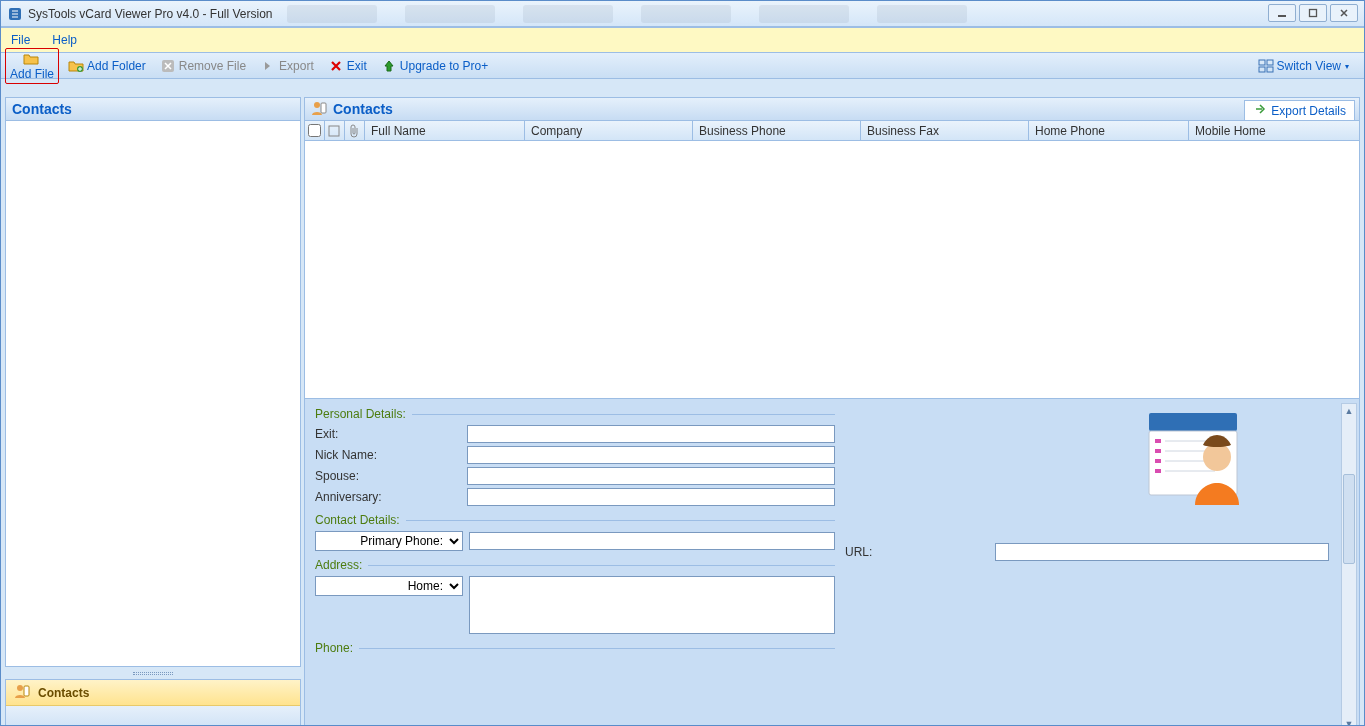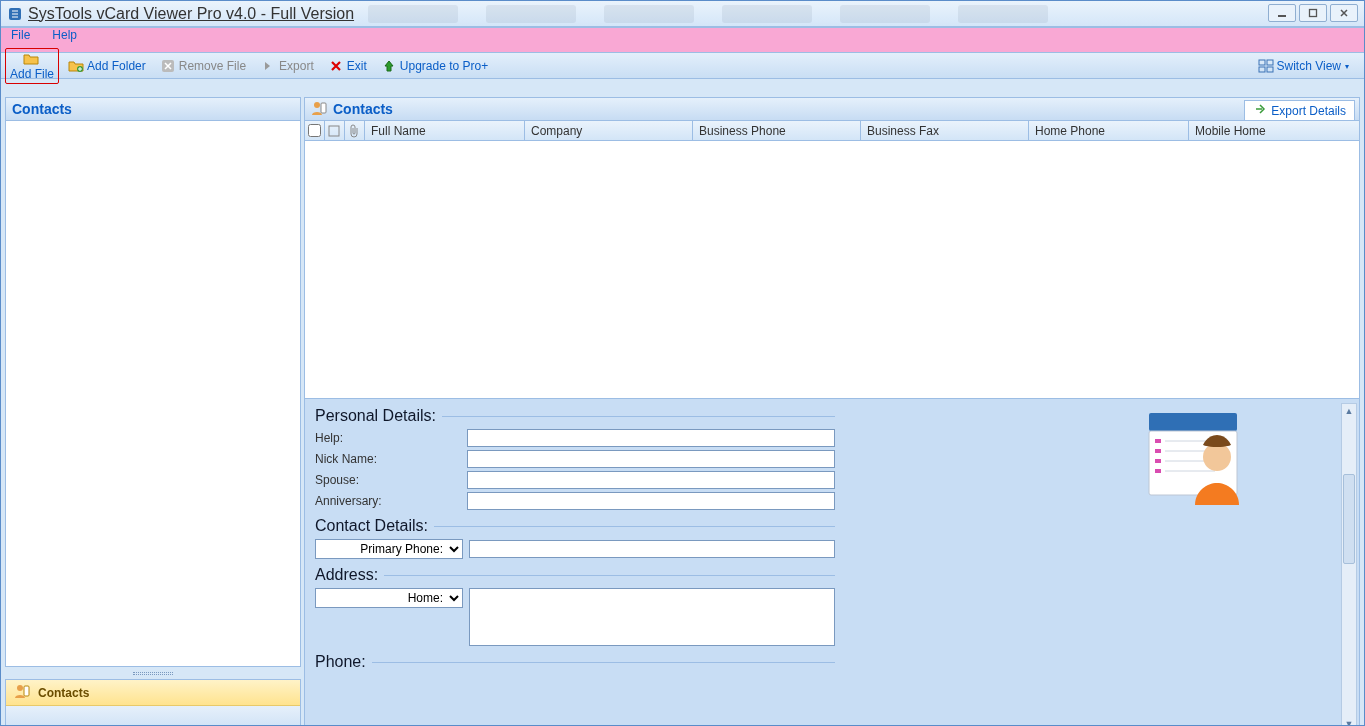--- a/index.html
+++ b/index.html
@@ -18,21 +18,21 @@
   border-bottom: 1px solid #9cbde4;
   display: flex;
   align-items: center;
   padding: 0 6px;
   position: relative;
 }
 .titlebar .app-icon {
   width: 16px; height: 16px;
   margin-right: 5px;
 }
-.titlebar .title-text { font-size: 16px; color: #333; text-decoration: underline; }
+.titlebar .title-text { font-size: 12px; color: #333; }
 .titlebar .winbtns {
   position: absolute; right: 6px; top: 3px;
   display: flex; gap: 0;
 }
 .titlebar .winbtn {
   width: 28px; height: 18px;
   border: 1px solid #8faed1;
   border-radius: 2px;
   margin-left: 3px;
   display: flex; align-items: center; justify-content: center;
@@ -44,24 +44,24 @@
 .titlebar .tabghost {
   display: inline-block;
   width: 90px; height: 18px;
   margin: 0 14px;
   opacity: .12;
   border-radius: 3px;
   background: #6a7d93;
 }
 .menubar {
   height: 26px;
-  background: #f9a8d4;
+  background: #fef9c3;
   border: 1px solid #9cbde4;
   border-left: none; border-right: none;
-  display: flex; 
+  display: flex; align-items: center;
   padding: 0 10px;
 }
 .menubar .mi {
   color: #0b5ec7;
   margin-right: 22px;
   cursor: pointer;
 }
 .toolbar {
   height: 26px;
   background: linear-gradient(#e3effb, #c9def4);
@@ -243,23 +243,23 @@
   column-gap: 10px;
 }
 fieldset {
   border: 1px solid #9cbde4;
   border-top: 1px solid #9cbde4;
   border-left: none; border-right: none; border-bottom: none;
   padding-top: 4px;
   margin-bottom: 4px;
 }
 fieldset legend {
-  color: #0f172a;
+  color: #4d7c0f;
   padding-right: 6px;
-  font-size: 16px;
+  font-size: 12px;
 }
 .formrow {
   display: flex; align-items: center;
   margin-bottom: 3px;
 }
 .formrow label {
   width: 152px;
   color: #333;
 }
 .formrow input[type=text], .formrow select, .formrow textarea {
@@ -489,21 +489,21 @@
           <path d="M50 96c0-14 12-22 22-22s22 8 22 22z" fill="#f47b20"></path>
         </svg>
       </div>
 
       <div class="details-inner">
 
         <div>
           <fieldset>
             <legend>Personal Details:</legend>
             <div class="formrow">
-              <label>Help:</label>
+              <label>Exit:</label>
               <input type="text" value="" style="">
             </div>
             <div class="formrow">
               <label>Nick Name:</label>
               <input type="text" value="" style="">
             </div>
             <div class="formrow">
               <label>Spouse:</label>
               <input type="text" value="" style="">
             </div>
@@ -533,17 +533,21 @@
             </div>
           </fieldset>
 
           <fieldset>
             <legend>Phone:</legend>
           </fieldset>
         </div>
 
         <div class="rightcol2">
           <div style="height:130px;"></div>
+          <div class="urlrow" style="margin-top:6px;">
+            <label>URL:</label>
+            <input type="text" value="" style="">
+          </div>
         </div>
       </div>
     </div>
   </div>
 </div>
 
 </body></html>

